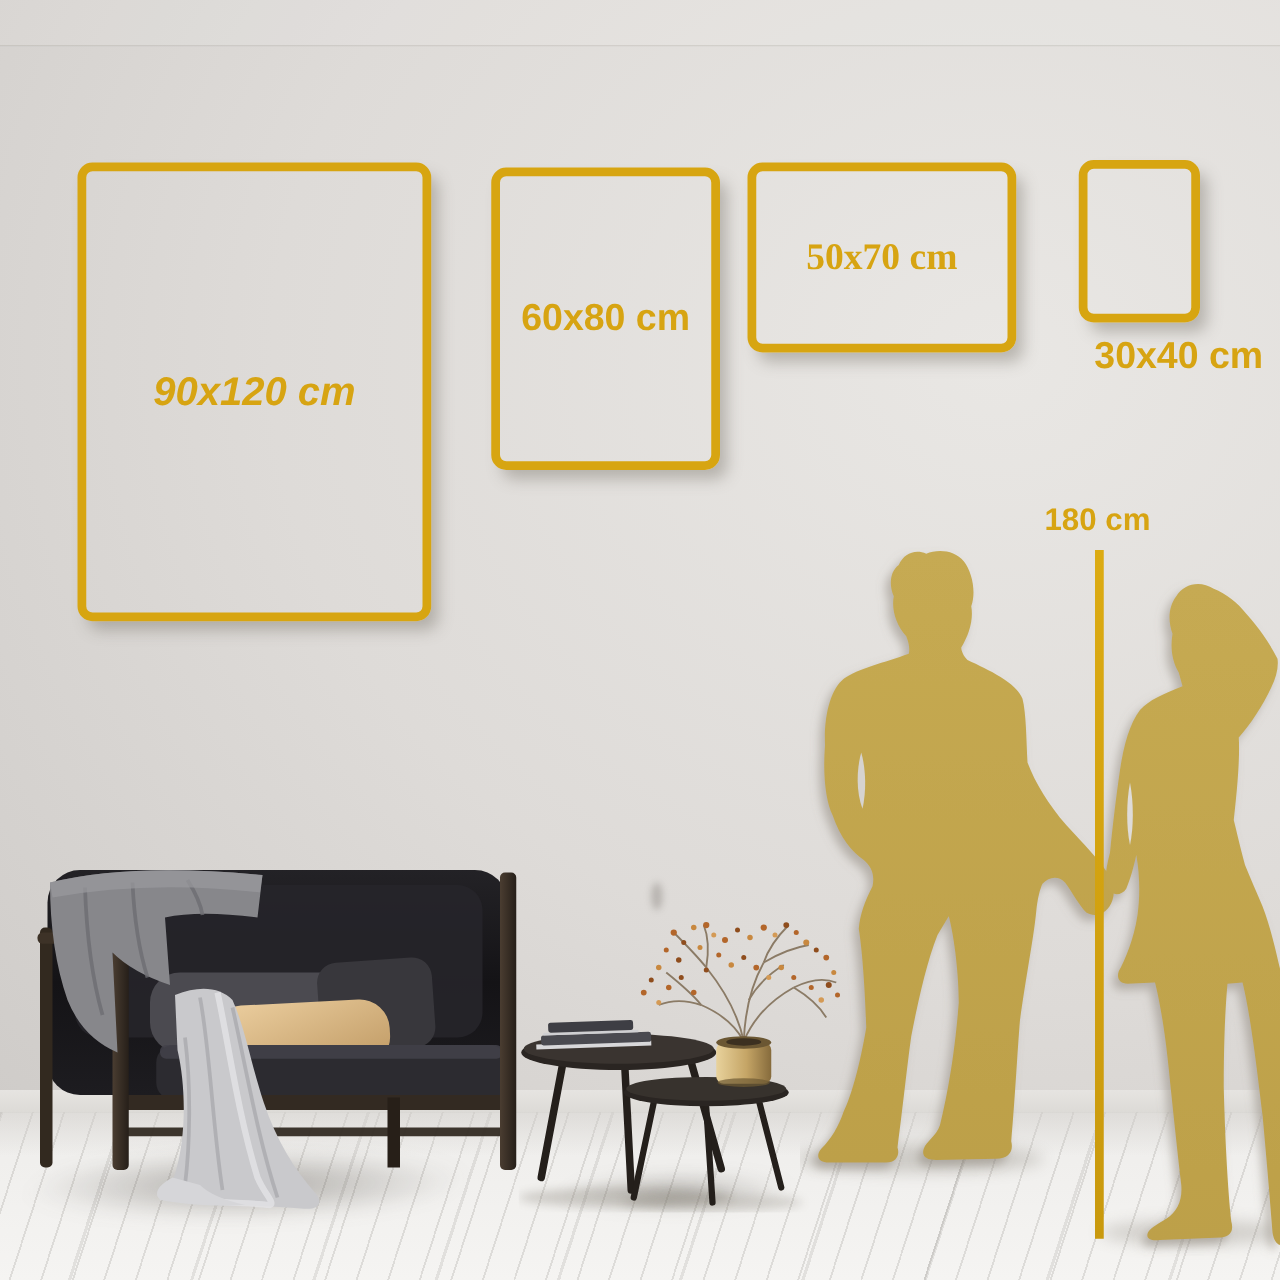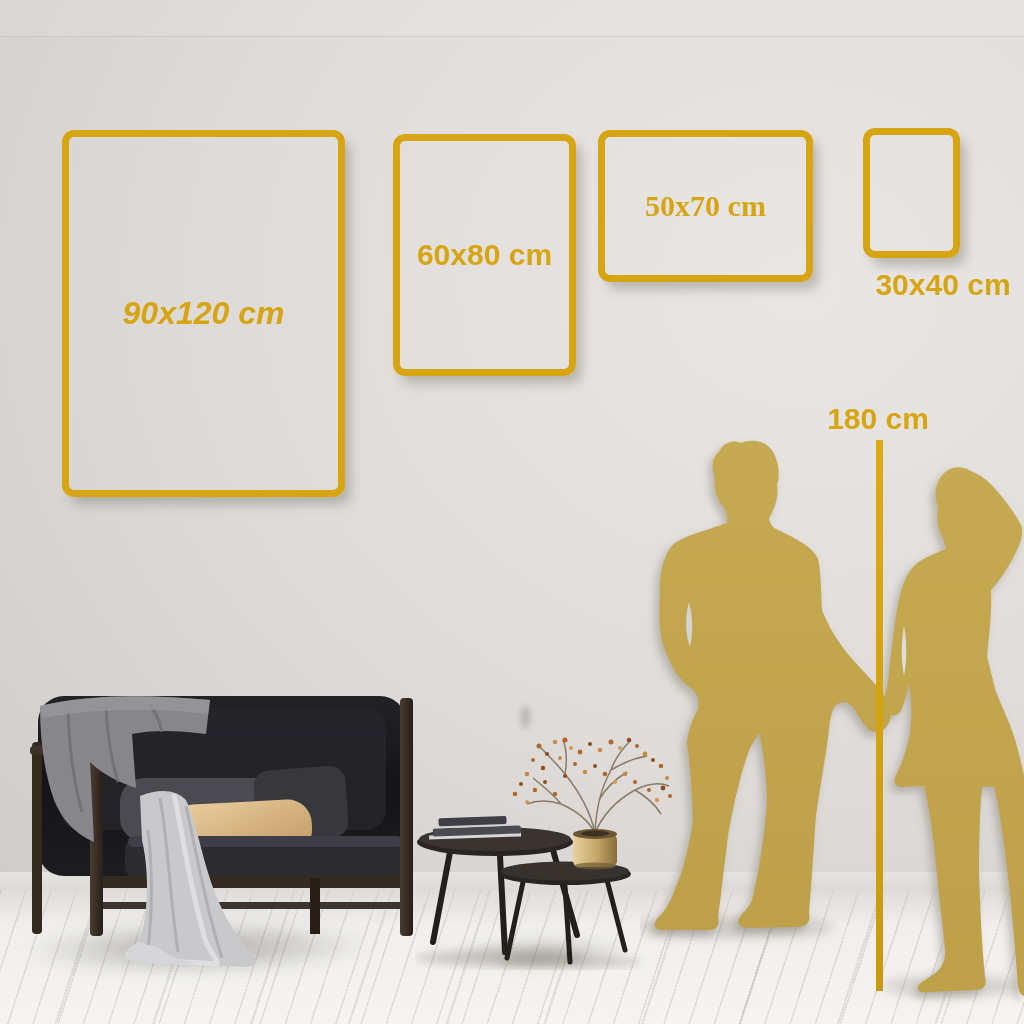--- a/index.html
+++ b/index.html
@@ -30,21 +30,21 @@
     box-shadow:7px 9px 12px -2px rgba(95,88,76,0.35);
     display:flex;align-items:center;justify-content:center;}
   .frame-90x120{left:62px;top:130px;width:269px;height:353px;font-style:italic;}
   .frame-60x80{left:372px;top:134px;width:169px;height:228px;margin-left:21px;}
   .frame-50x70{left:598px;top:130px;width:201px;height:138px;font-family:Liberation Serif, serif;}
   .frame-30x40{left:863px;top:128px;width:83px;height:116px;}
   .size-label{color:#d7a412;font-weight:800;font-size:30px;letter-spacing:0;white-space:nowrap;}
   .size-label.lg{font-size:32px;}
   .label-below{position:absolute;left:863px;top:268px;width:160px;text-align:center;}
   .height-label{position:absolute;left:818px;top:402px;width:120px;text-align:center;
-    color:#d7a412;font-weight:800;font-size:30px;z-index:6;}
+    color:#d7a412;font-weight:800;font-size:25px;z-index:6;}
   .ruler-line{position:absolute;left:876px;top:440px;width:7px;height:551px;z-index:6;
     background:linear-gradient(#dcab12,#c9990d);}
   svg{position:absolute;display:block;}
   .svg-sofa{left:10px;top:690px;z-index:3;}
   .svg-table{left:415px;top:730px;z-index:3;}
   .svg-couple{left:640px;top:430px;z-index:4;}
 </style>
 </head>
 <body>
 

